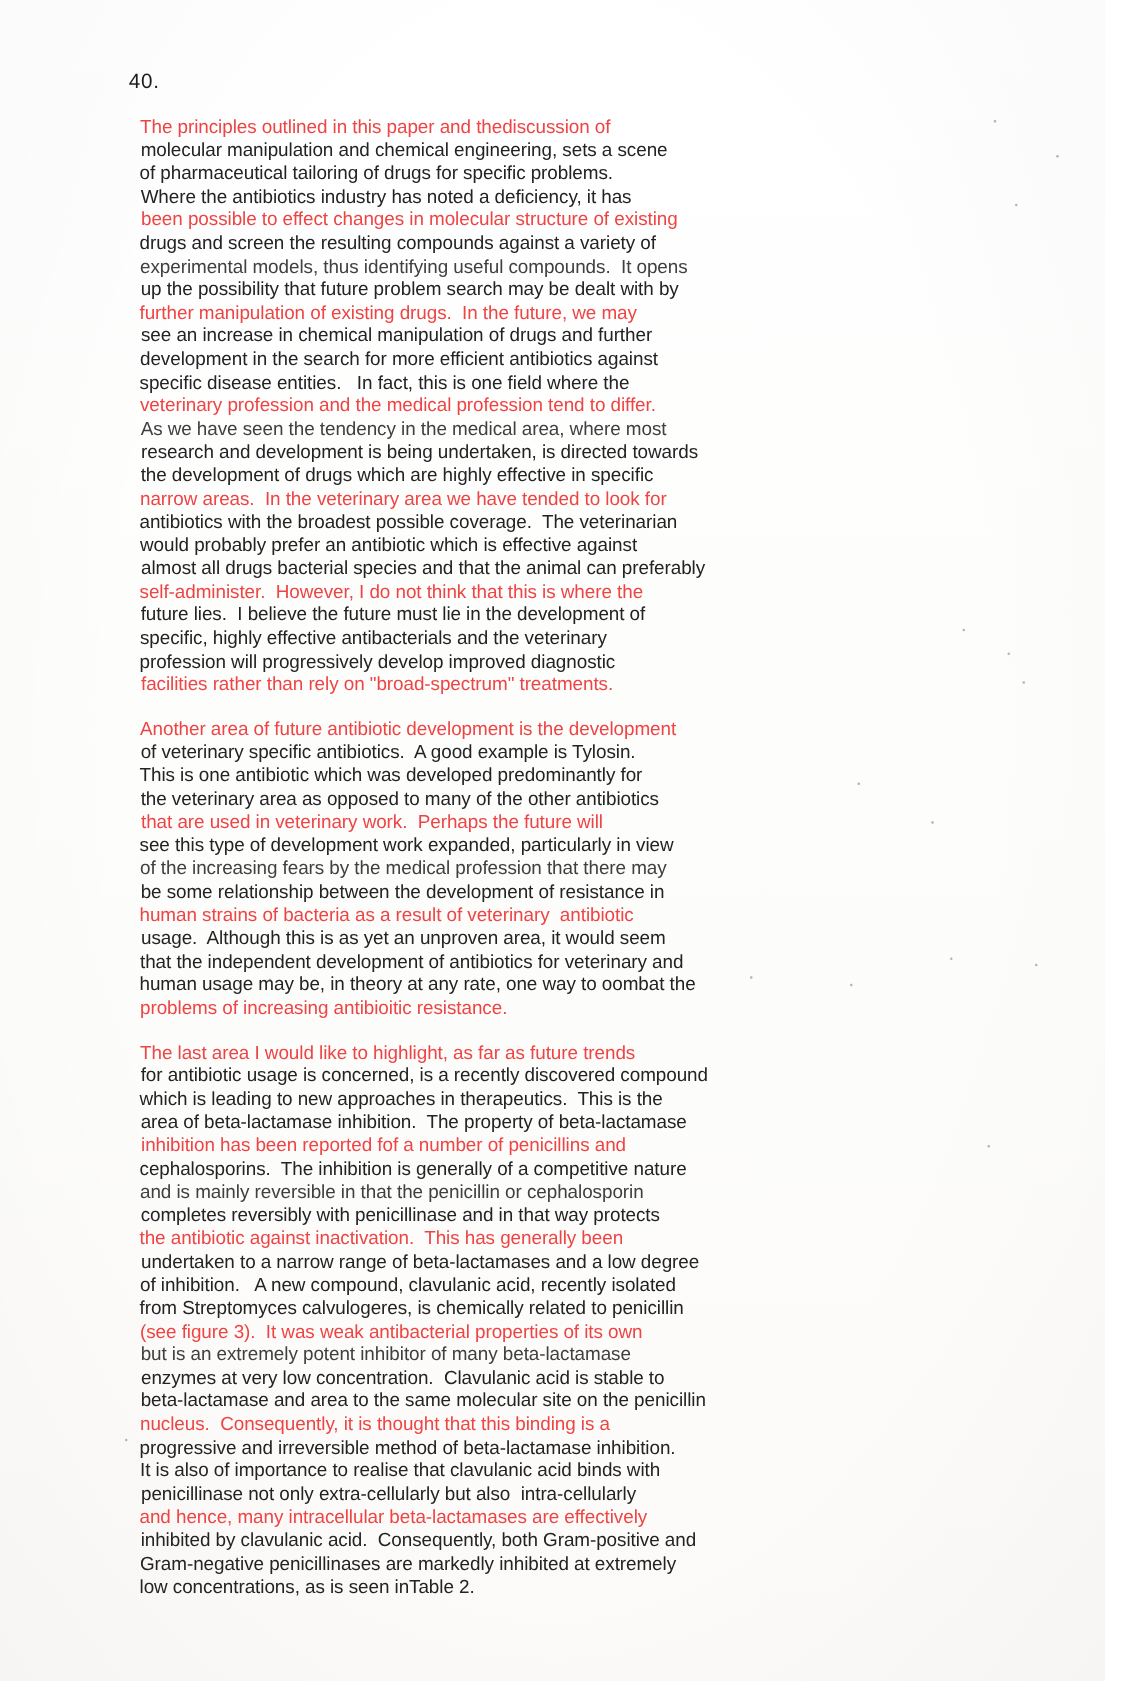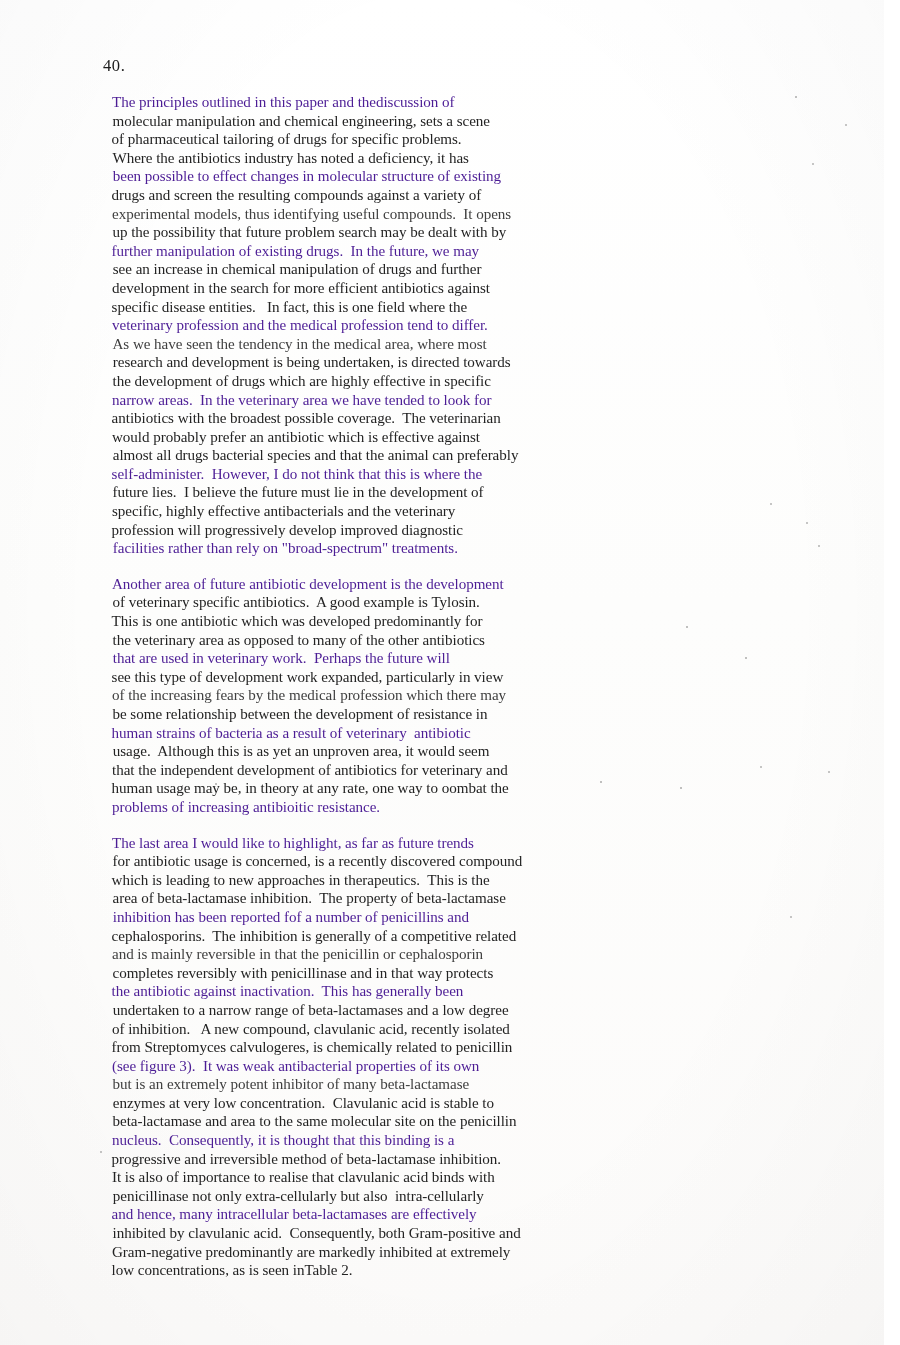--- a/index.html
+++ b/index.html
@@ -7,21 +7,21 @@
     margin: 0;
     padding: 0;
     background: #ffffff;
   }
   .page {
     position: relative;
     width: 884px;
     height: 1345px;
     background: #fefefe;
     overflow: hidden;
-    font-family: Liberation Serif, serif;
+    font-family: Liberation Sans, sans-serif;
     color: #1b1b1b;
   }
   
   .paper-texture {
     position: absolute;
     inset: 0;
     background:
       radial-gradient(ellipse at 50% 45%, rgba(255,255,255,0) 55%, rgba(0,0,0,0.022) 100%),
       linear-gradient(180deg, #ffffff 0%, #fdfdfc 45%, #fcfbfa 100%);
     pointer-events: none;
@@ -49,21 +49,21 @@
     line-height: 18.6px;
     letter-spacing: -0.05px;
     white-space: pre;
     color: #232323;
   }
   
   .line:nth-child(2n)   { margin-left: 0.5px; }
   .line:nth-child(3n)   { margin-left: -0.4px; }
   .line:nth-child(5n)   { margin-left: 0.8px; }
   .line:nth-child(7n)   { color: #404040; }
-  .line:nth-child(4n+1) { color: #4c1d95; }
+  .line:nth-child(4n+1) { color: #ef4444; }
   .speck {
     position: absolute;
     background: #5a5a5a;
     border-radius: 50%;
     opacity: 0.45;
     pointer-events: none;
   }
 </style>
 </head>
 <body>
@@ -104,53 +104,53 @@
       <span class="line">facilities rather than rely on "broad-spectrum" treatments.</span>
     </div>
 
     <div class="para">
       <span class="line">Another area of future antibiotic development is the development</span>
       <span class="line">of veterinary specific antibiotics.  A good example is Tylosin.</span>
       <span class="line">This is one antibiotic which was developed predominantly for</span>
       <span class="line">the veterinary area as opposed to many of the other antibiotics</span>
       <span class="line">that are used in veterinary work.  Perhaps the future will</span>
       <span class="line">see this type of development work expanded, particularly in view</span>
-      <span class="line">of the increasing fears by the medical profession which there may</span>
+      <span class="line">of the increasing fears by the medical profession that there may</span>
       <span class="line">be some relationship between the development of resistance in</span>
       <span class="line">human strains of bacteria as a result of veterinary  antibiotic</span>
       <span class="line">usage.  Although this is as yet an unproven area, it would seem</span>
       <span class="line">that the independent development of antibiotics for veterinary and</span>
       <span class="line">human usage may be, in theory at any rate, one way to oombat the</span>
       <span class="line">problems of increasing antibioitic resistance.</span>
     </div>
 
     <div class="para">
       <span class="line">The last area I would like to highlight, as far as future trends</span>
       <span class="line">for antibiotic usage is concerned, is a recently discovered compound</span>
       <span class="line">which is leading to new approaches in therapeutics.  This is the</span>
       <span class="line">area of beta-lactamase inhibition.  The property of beta-lactamase</span>
       <span class="line">inhibition has been reported fof a number of penicillins and</span>
-      <span class="line">cephalosporins.  The inhibition is generally of a competitive related</span>
+      <span class="line">cephalosporins.  The inhibition is generally of a competitive nature</span>
       <span class="line">and is mainly reversible in that the penicillin or cephalosporin</span>
       <span class="line">completes reversibly with penicillinase and in that way protects</span>
       <span class="line">the antibiotic against inactivation.  This has generally been</span>
       <span class="line">undertaken to a narrow range of beta-lactamases and a low degree</span>
       <span class="line">of inhibition.   A new compound, clavulanic acid, recently isolated</span>
       <span class="line">from Streptomyces calvulogeres, is chemically related to penicillin</span>
       <span class="line">(see figure 3).  It was weak antibacterial properties of its own</span>
       <span class="line">but is an extremely potent inhibitor of many beta-lactamase</span>
       <span class="line">enzymes at very low concentration.  Clavulanic acid is stable to</span>
       <span class="line">beta-lactamase and area to the same molecular site on the penicillin</span>
       <span class="line">nucleus.  Consequently, it is thought that this binding is a</span>
       <span class="line">progressive and irreversible method of beta-lactamase inhibition.</span>
       <span class="line">It is also of importance to realise that clavulanic acid binds with</span>
       <span class="line">penicillinase not only extra-cellularly but also  intra-cellularly</span>
       <span class="line">and hence, many intracellular beta-lactamases are effectively</span>
       <span class="line">inhibited by clavulanic acid.  Consequently, both Gram-positive and</span>
-      <span class="line">Gram-negative predominantly are markedly inhibited at extremely</span>
+      <span class="line">Gram-negative penicillinases are markedly inhibited at extremely</span>
       <span class="line">low concentrations, as is seen inTable 2.</span>
     </div>
 
   </div>
 
   <div class="speck" style="left:845px;top:124px;width:2px;height:2px;"></div>
   <div class="speck" style="left:812px;top:163px;width:2px;height:2px;"></div>
   <div class="speck" style="left:795px;top:96px;width:1.5px;height:1.5px;"></div>
   <div class="speck" style="left:770px;top:503px;width:2px;height:2px;"></div>
   <div class="speck" style="left:806px;top:522px;width:2px;height:2px;"></div>

